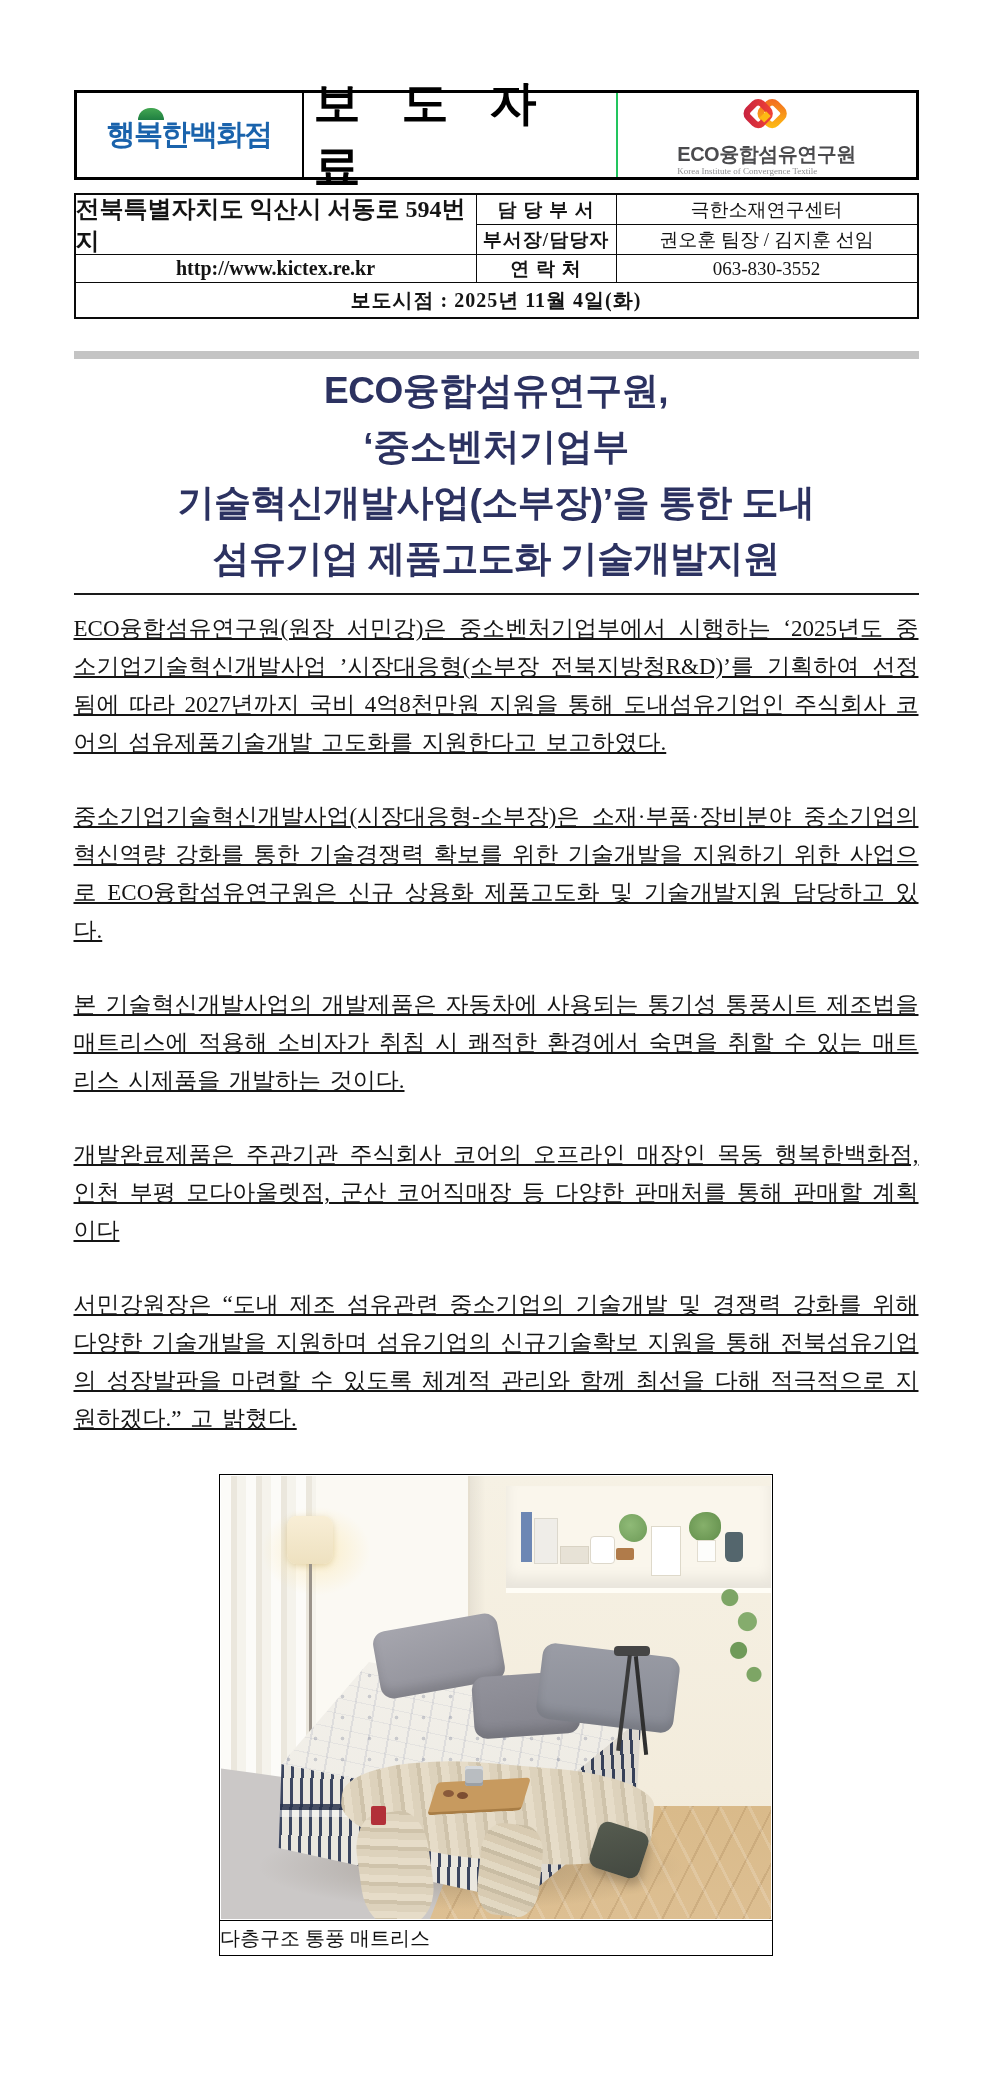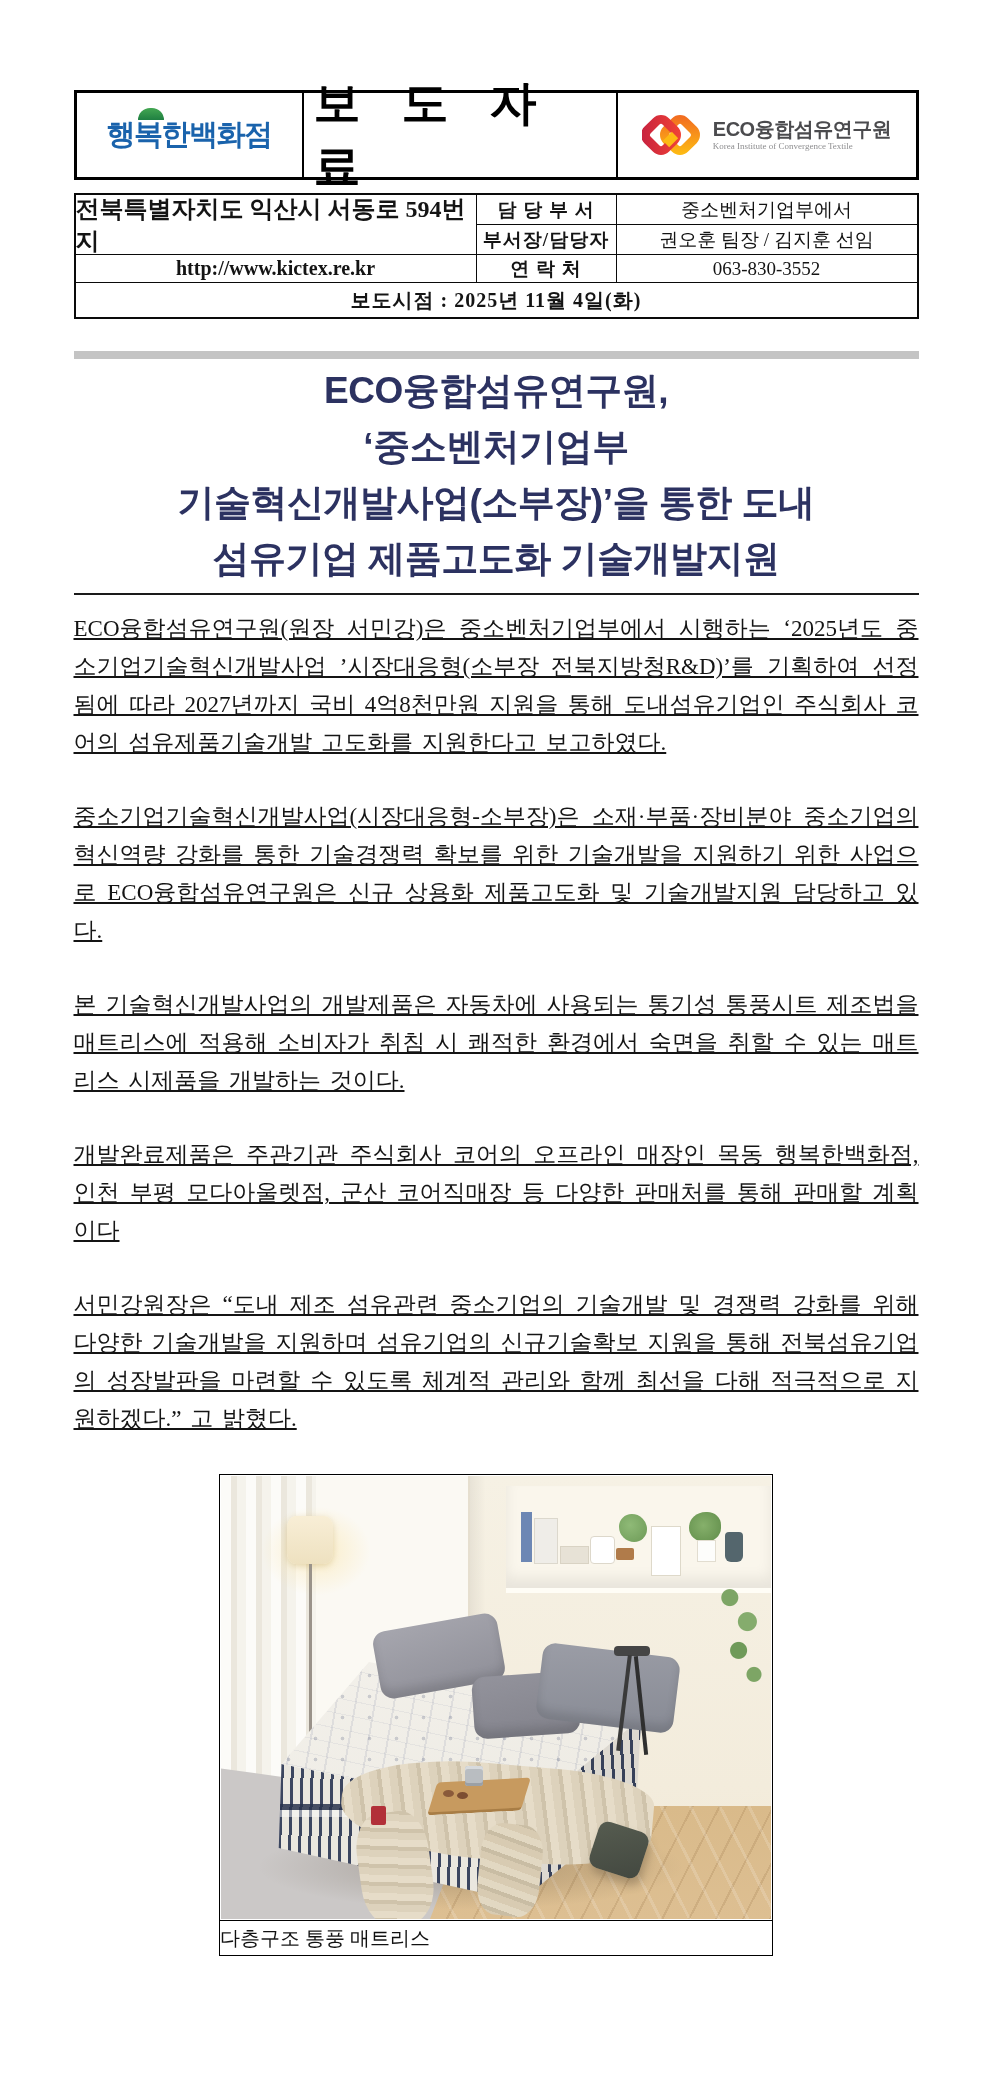--- a/index.html
+++ b/index.html
@@ -10,24 +10,24 @@
   .page{width:845px;margin:0 auto;padding-top:90px;}
 
   
   .hdr{display:flex;height:84px;border:3px solid #000;box-sizing:content-box;}
   .hdr-cell{display:flex;align-items:center;justify-content:center;}
   .hdr-c1{width:225px;border-right:2px solid #000;position:relative;}
   .jb-logo{position:relative;font-family:"Liberation Sans","DejaVu Sans",sans-serif;
            font-weight:800;font-size:29px;letter-spacing:-1.5px;color:#1a63ac;}
   .jb-arc{position:absolute;left:31px;top:-7px;width:26px;height:12px;
           border-radius:13px 13px 0 0;background:linear-gradient(180deg,#43a752,#1f7f41);}
-  .hdr-c2{flex:1;border-right:2px solid #000000;
+  .hdr-c2{flex:1;border-right:2px solid #22c55e;
           font-family:"Liberation Sans","DejaVu Sans",sans-serif;
           font-weight:900;font-size:47px;letter-spacing:14px;color:#000;padding-left:10px;}
-  .hdr-c3{width:298px;gap:9px;}
+  .hdr-c3{width:298px;gap:9px;flex-direction:column;}
   .eco-text{display:flex;flex-direction:column;line-height:1.1;}
   .eco-name{font-family:"Liberation Sans","DejaVu Sans",sans-serif;font-weight:700;
             font-size:20px;color:#4b4b4e;letter-spacing:-0.5px;}
   .eco-sub{font-family:Liberation Serif, serif;font-size:9px;color:#8e8e90;margin-top:2px;}
 
   
   .info{display:grid;grid-template-columns:401px 140px 300px;
         grid-template-rows:30px 30px 28px 34px;border:2.5px solid #0a0a0a;margin-top:13px;}
   .ic{display:flex;align-items:center;justify-content:center;font-size:19px;}
   .b-r{border-right:1.5px solid #0a0a0a;}
@@ -169,21 +169,21 @@
       <div class="eco-text">
         <span class="eco-name">ECO융합섬유연구원</span>
         <span class="eco-sub">Korea Institute of Convergence Textile</span>
       </div>
     </div>
   </div>
 
   <div class="info">
     <div class="ic addr b-r b-b">전북특별자치도 익산시 서동로 594번지</div>
     <div class="ic lbl b-r b-b">담 당 부 서</div>
-    <div class="ic b-b">중소벤처기업부에서</div>
+    <div class="ic b-b">극한소재연구센터</div>
     <div class="ic lbl b-r b-b">부서장/담당자</div>
     <div class="ic b-b">권오훈 팀장 / 김지훈 선임</div>
     <div class="ic url b-r b-b">http://www.kictex.re.kr</div>
     <div class="ic lbl b-r b-b">연  락  처</div>
     <div class="ic b-b">063-830-3552</div>
     <div class="ic rel">보도시점 :  2025년 11월 4일(화)</div>
   </div>
 
   <div class="gray-bar"></div>
 

